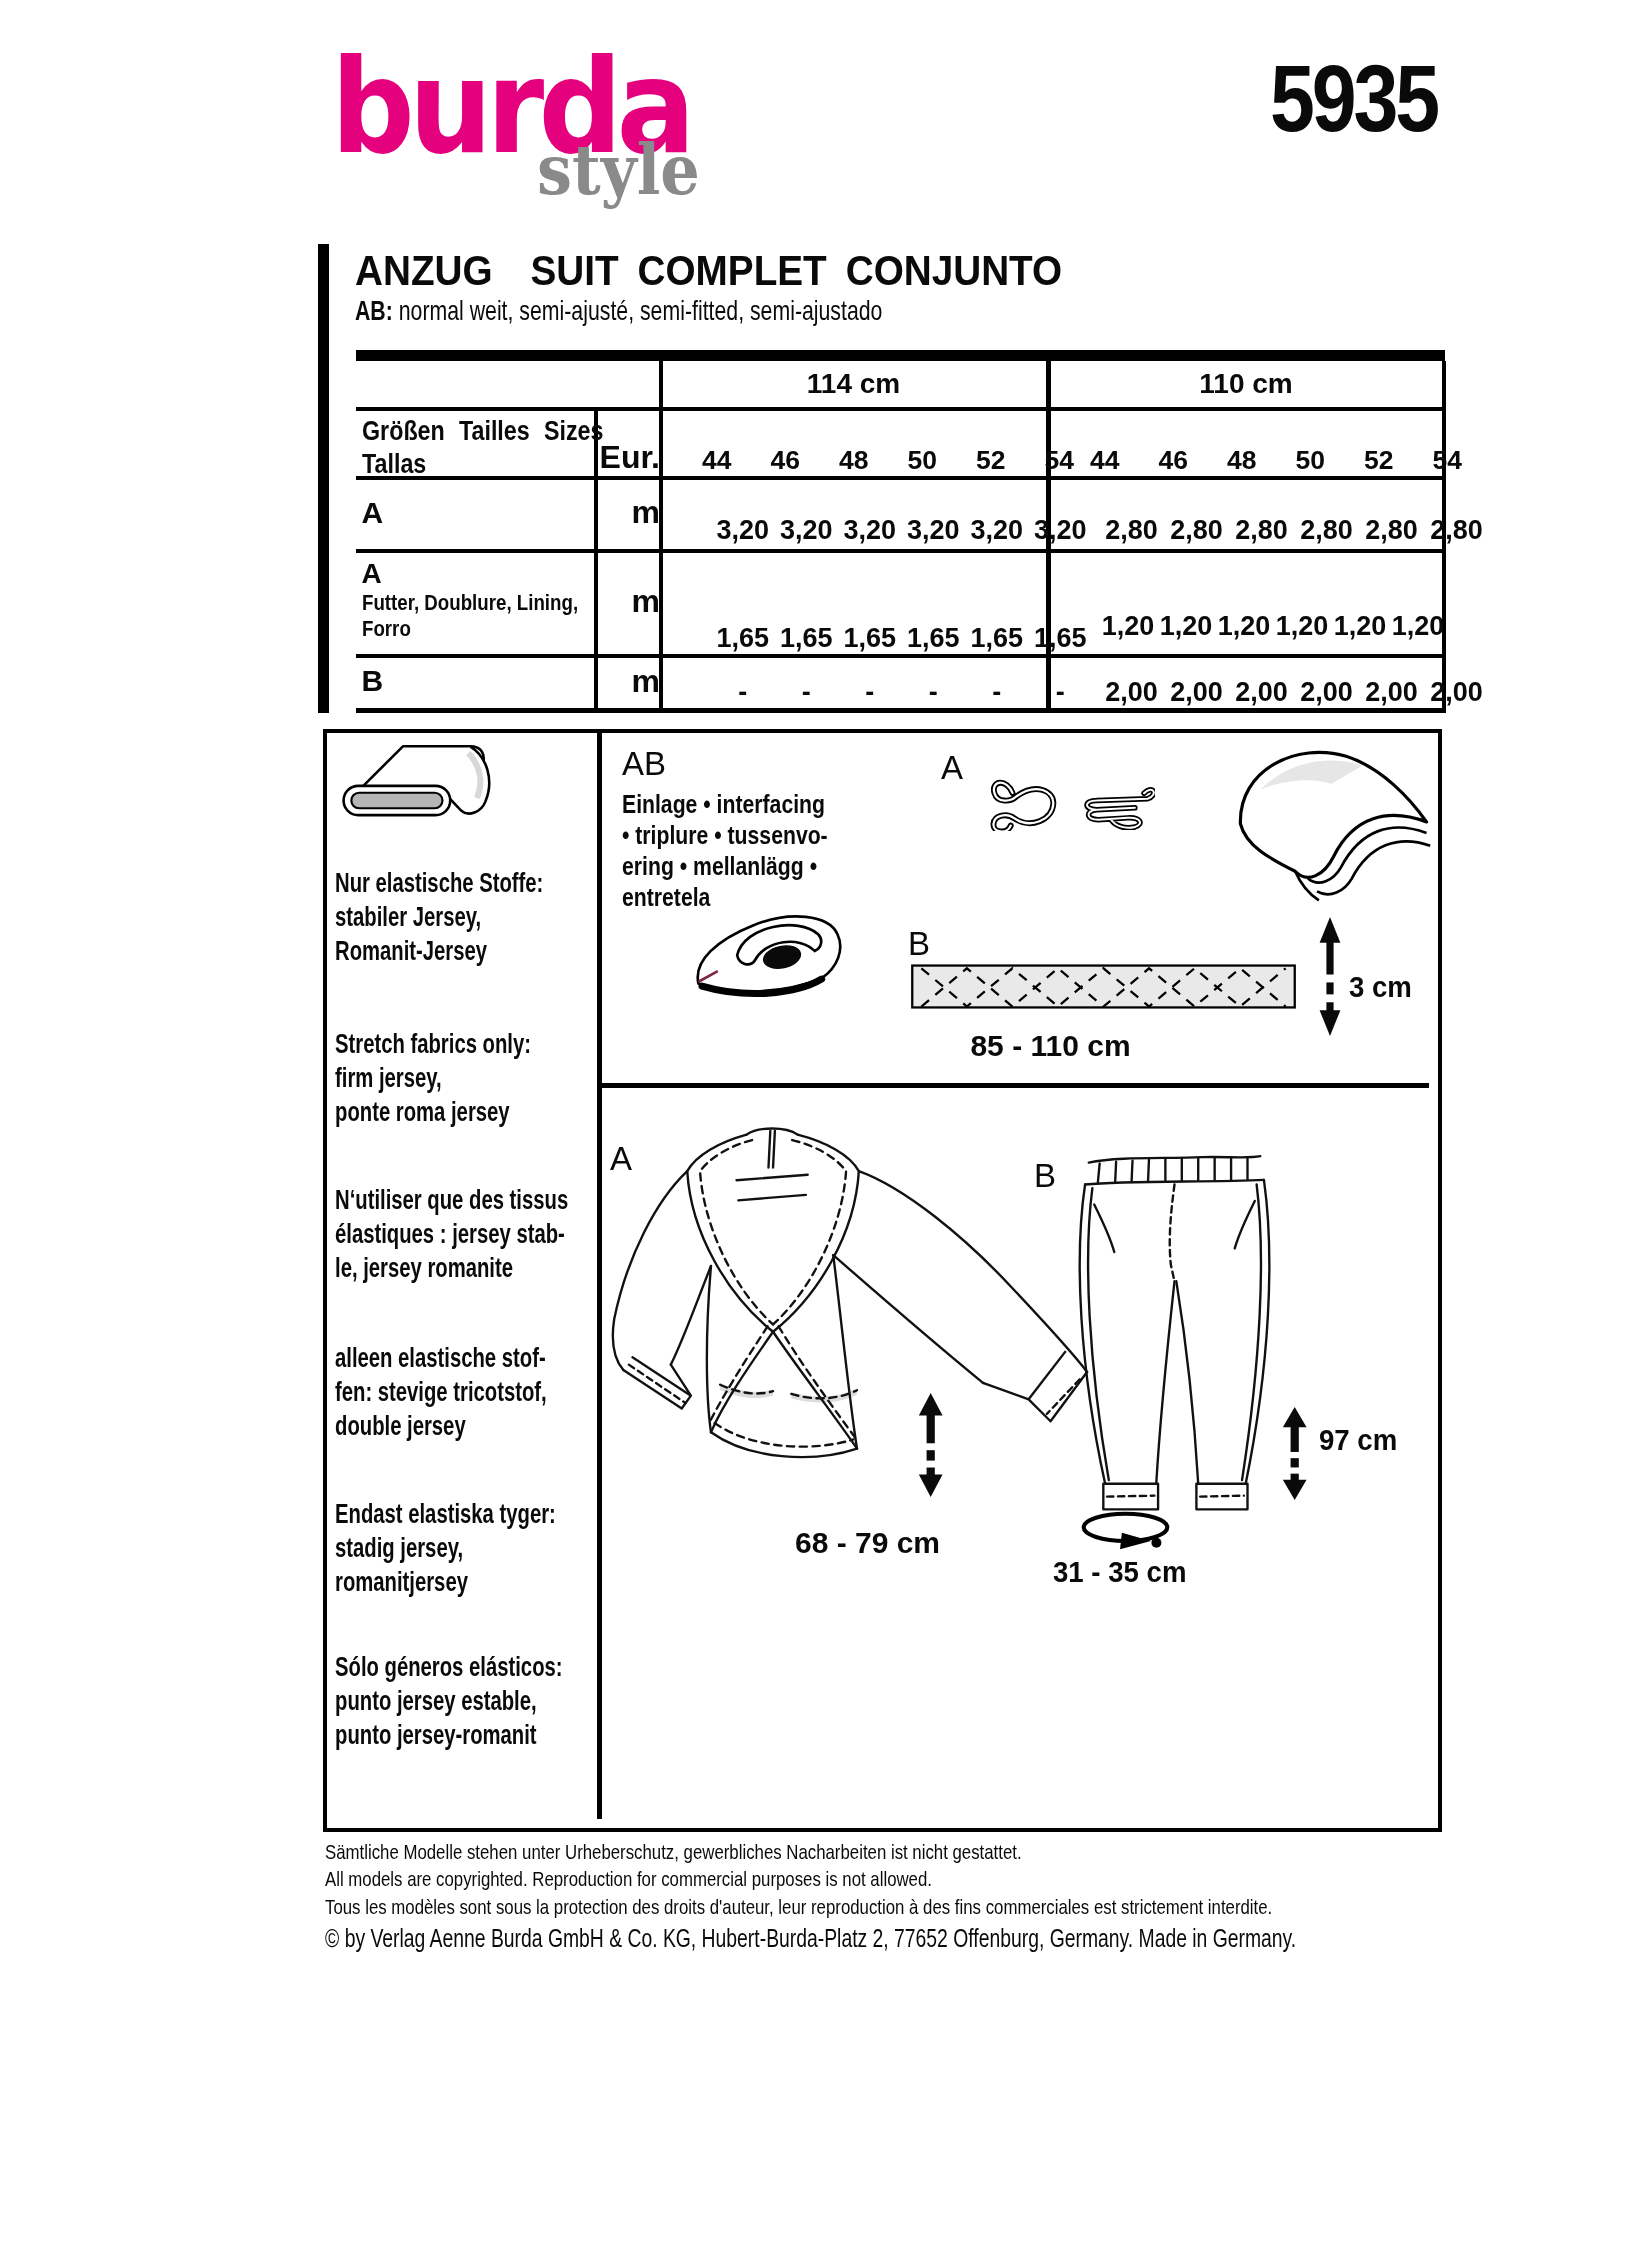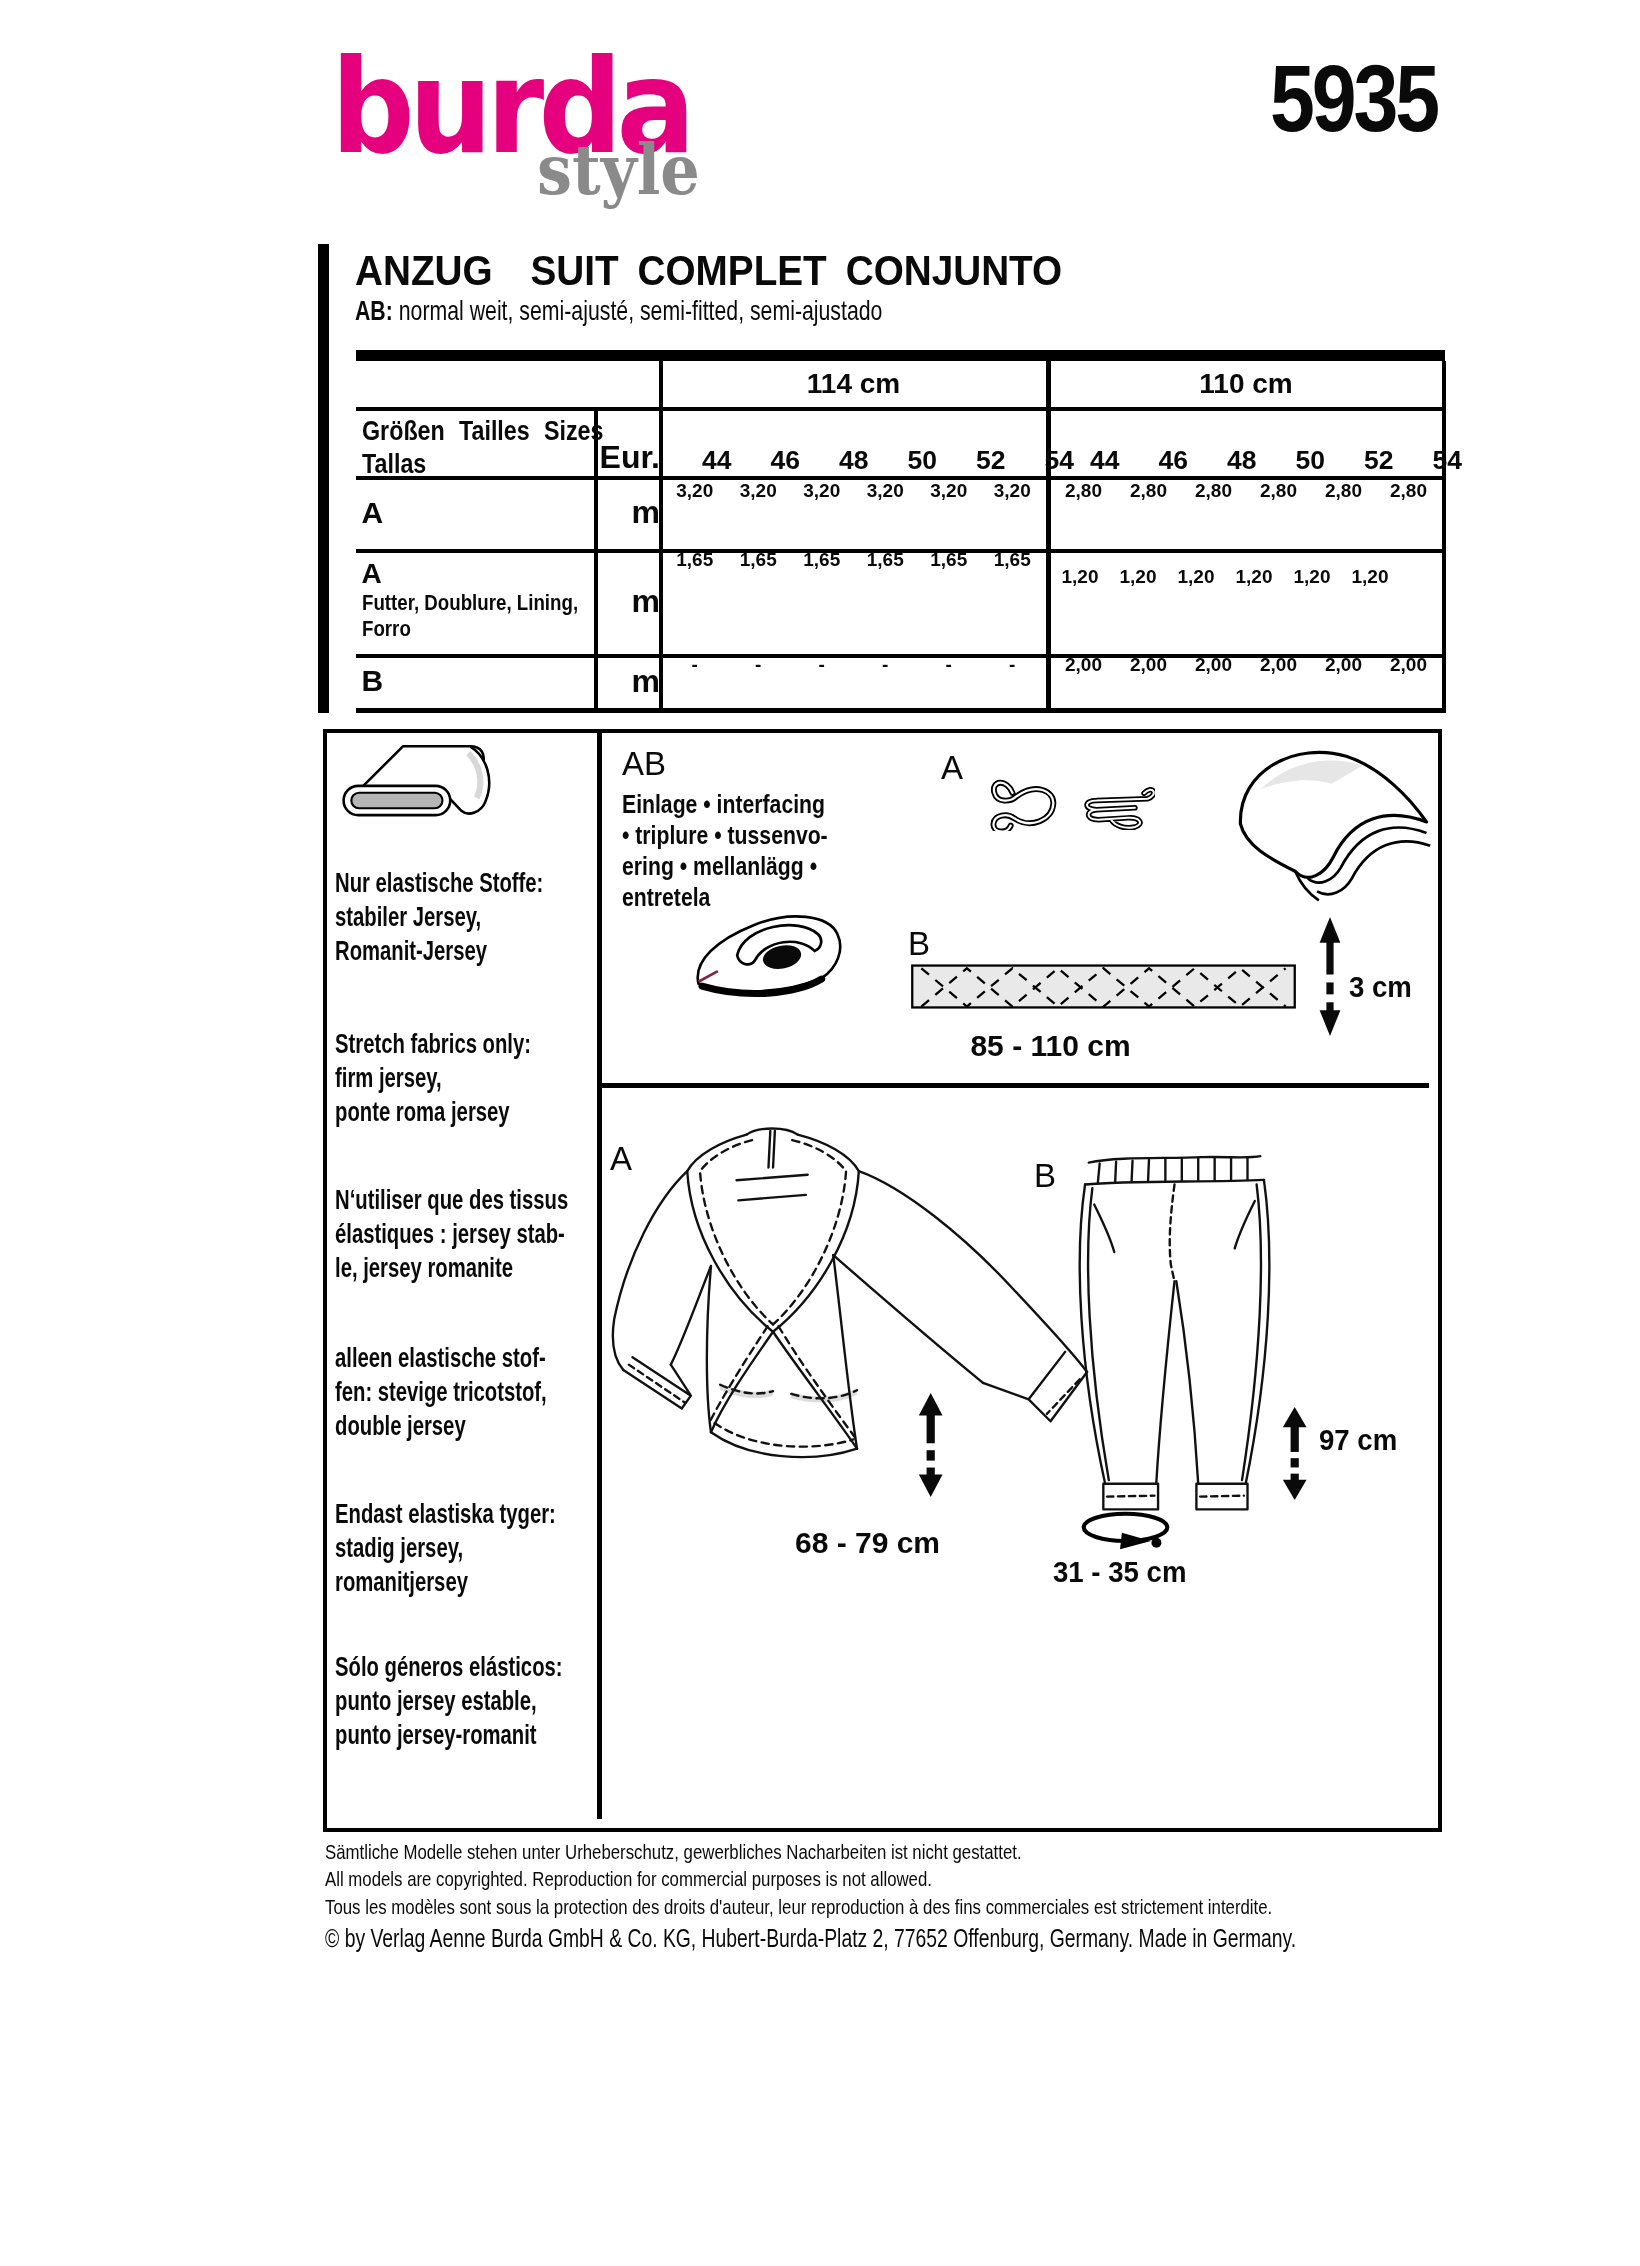--- a/index.html
+++ b/index.html
@@ -18,21 +18,21 @@
                   transform:scaleX(.85);transform-origin:0 0;}
   
   .heading{font-size:43px;font-weight:700;line-height:1;white-space:pre;word-spacing:9.1px;
            transform:scaleX(.9);transform-origin:0 0;}
   .subtitle{font-size:28px;line-height:1.1;white-space:pre;transform:scaleX(.76);transform-origin:0 0;}
   
   .tbl-cell{display:flex;align-items:center;justify-content:center;font-weight:700;}
   .group-label{font-size:28px;}
   .sizes-row{display:flex;align-items:flex-end;padding-bottom:12.8px;font-size:26.5px;font-weight:700;}
   .sizes-row>div{flex:1;text-align:center;margin-left:39px;}
-  .vals-row{display:flex;align-items:flex-start;font-size:19px;font-weight:700;}
+  .vals-row{display:flex;align-items:flex-end;font-size:27px;font-weight:700;margin-left:48px;}
   .vals-row>div{flex:1;text-align:center;}
   .rowhead{font-size:27.4px;font-weight:700;line-height:33px;word-spacing:9.1px;
            transform:scaleX(.85);transform-origin:0 0;white-space:nowrap;}
   .rowlabel{font-size:30px;font-weight:700;}
   .sublabel{font-size:22px;font-weight:700;line-height:25.6px;transform:scaleX(.85);transform-origin:0 0;white-space:nowrap;}
   .unit-cell{display:flex;align-items:flex-end;justify-content:flex-end;
              padding:0 5.5px 14.6px 0;font-size:32px;font-weight:700;}
   
   .main-box{border:4.6px solid #000;}
   .advice-block{font-size:27.4px;font-weight:700;line-height:34px;transform:scaleX(.74);transform-origin:0 0;white-space:nowrap;}
@@ -123,21 +123,21 @@
     </div>
     <div class="abs unit-cell" style="left:238px;top:199px;width:66px;height:105px;align-items:center;padding-bottom:0;">m</div>
     <div class="abs vals-row" style="left:307px;top:199px;width:381px;height:105px;">
         <div>1,65</div>
         <div>1,65</div>
         <div>1,65</div>
         <div>1,65</div>
         <div>1,65</div>
         <div>1,65</div>
       </div>
-    <div class="abs vals-row" style="left:695px;top:216px;width:348px;height:105px;">
+    <div class="abs vals-row" style="left:695px;top:187px;width:348px;height:105px;">
         <div>1,20</div>
         <div>1,20</div>
         <div>1,20</div>
         <div>1,20</div>
         <div>1,20</div>
         <div>1,20</div>
       </div>
 
     <div class="abs tbl-cell rowlabel" style="left:5.5px;top:304px;width:110px;height:54px;justify-content:flex-start;">B</div>
     <div class="abs unit-cell" style="left:238px;top:304px;width:66px;height:54px;align-items:center;padding-bottom:0;">m</div>

